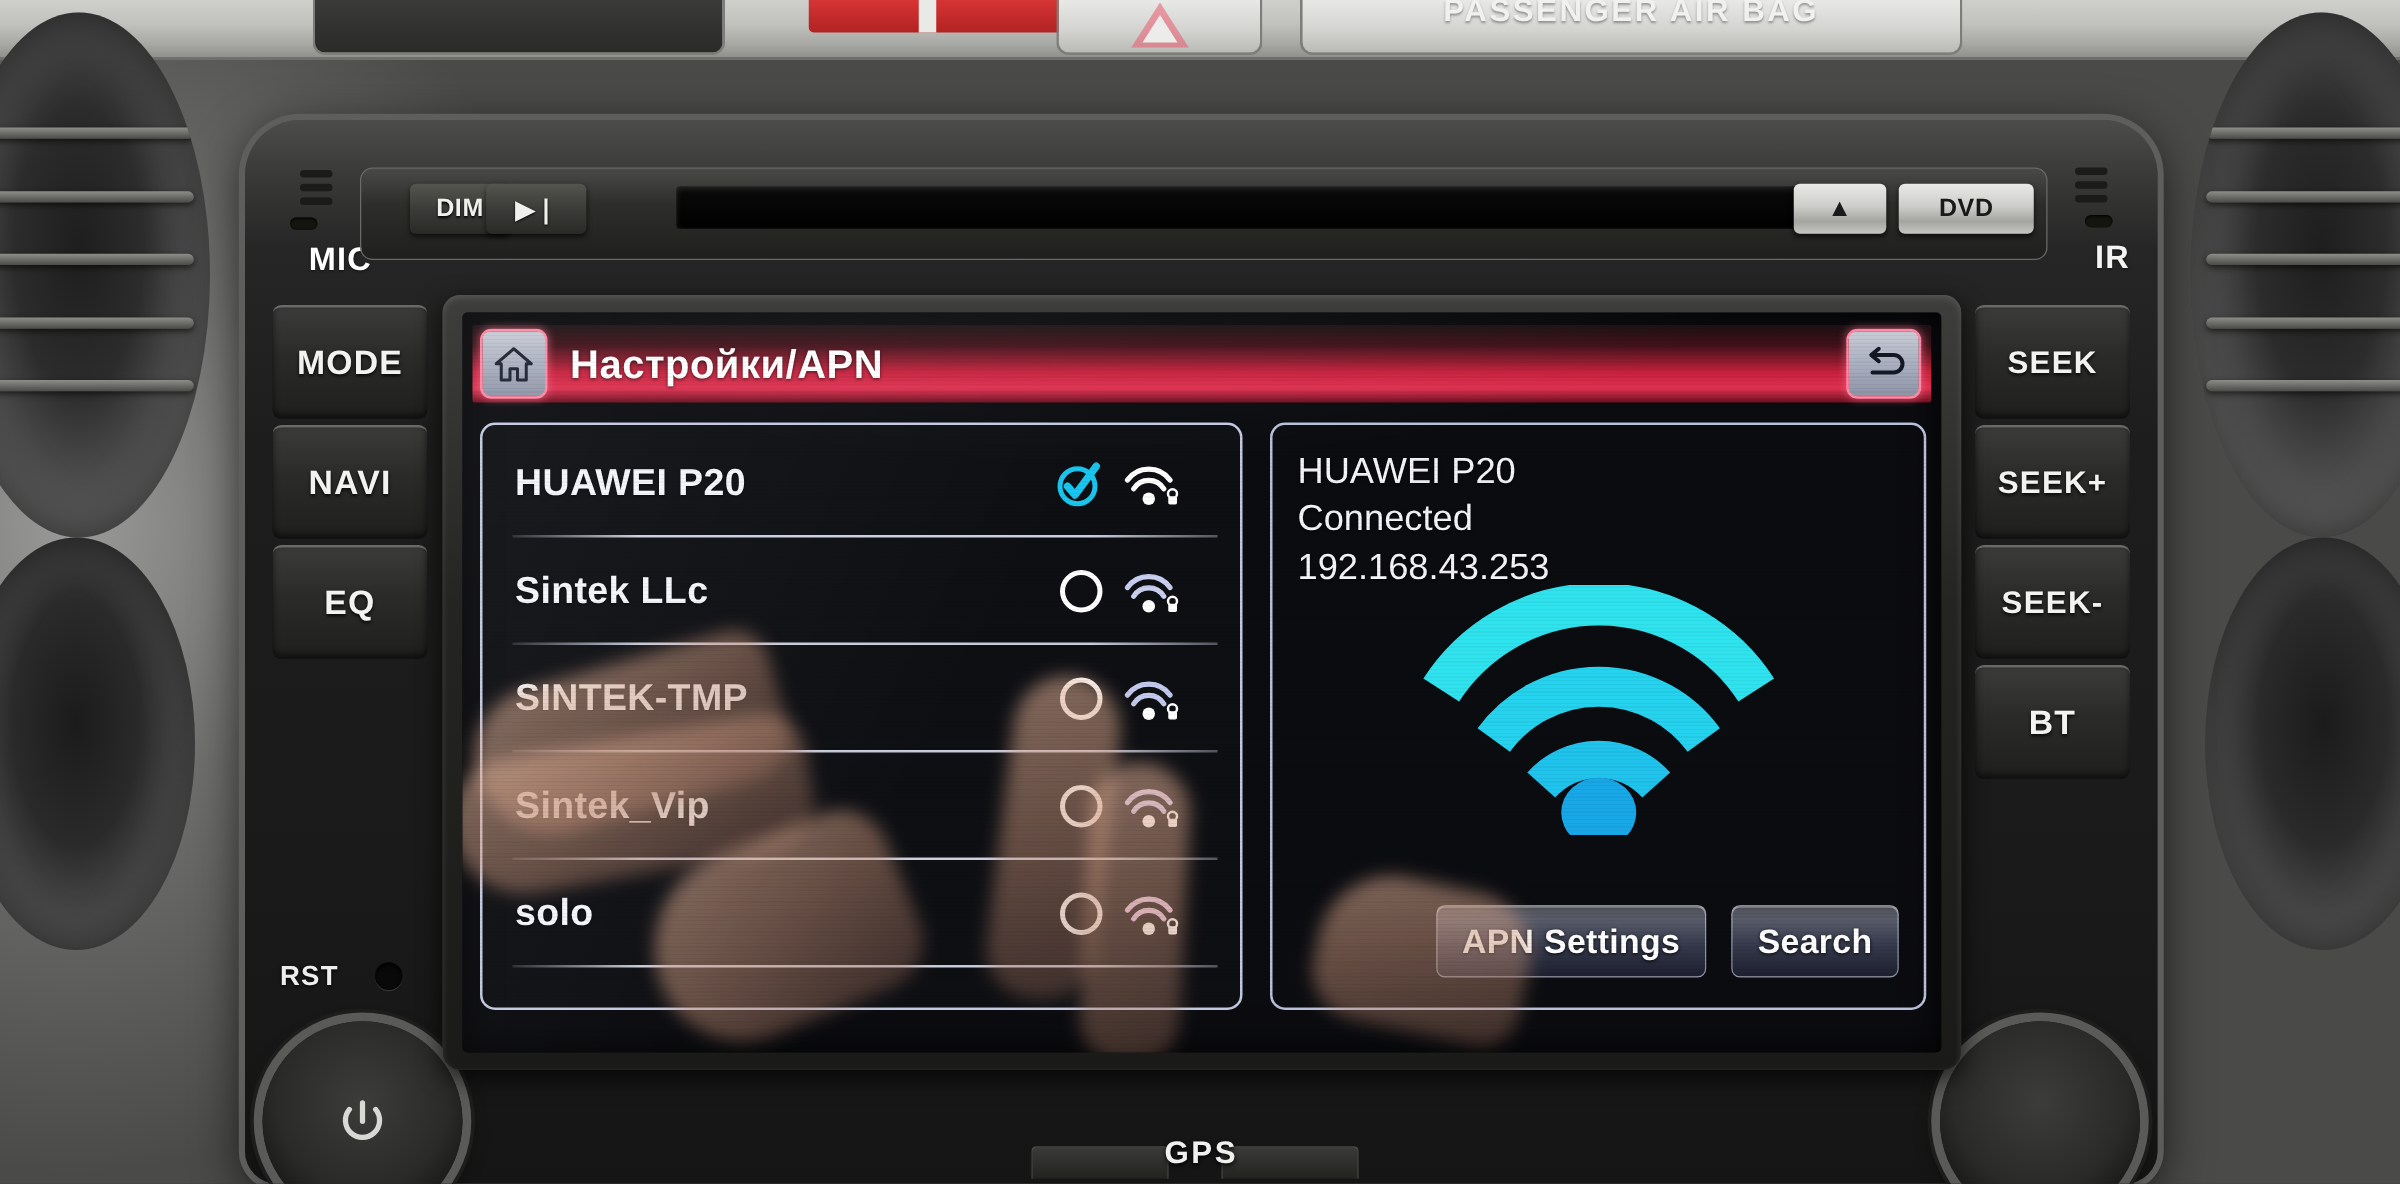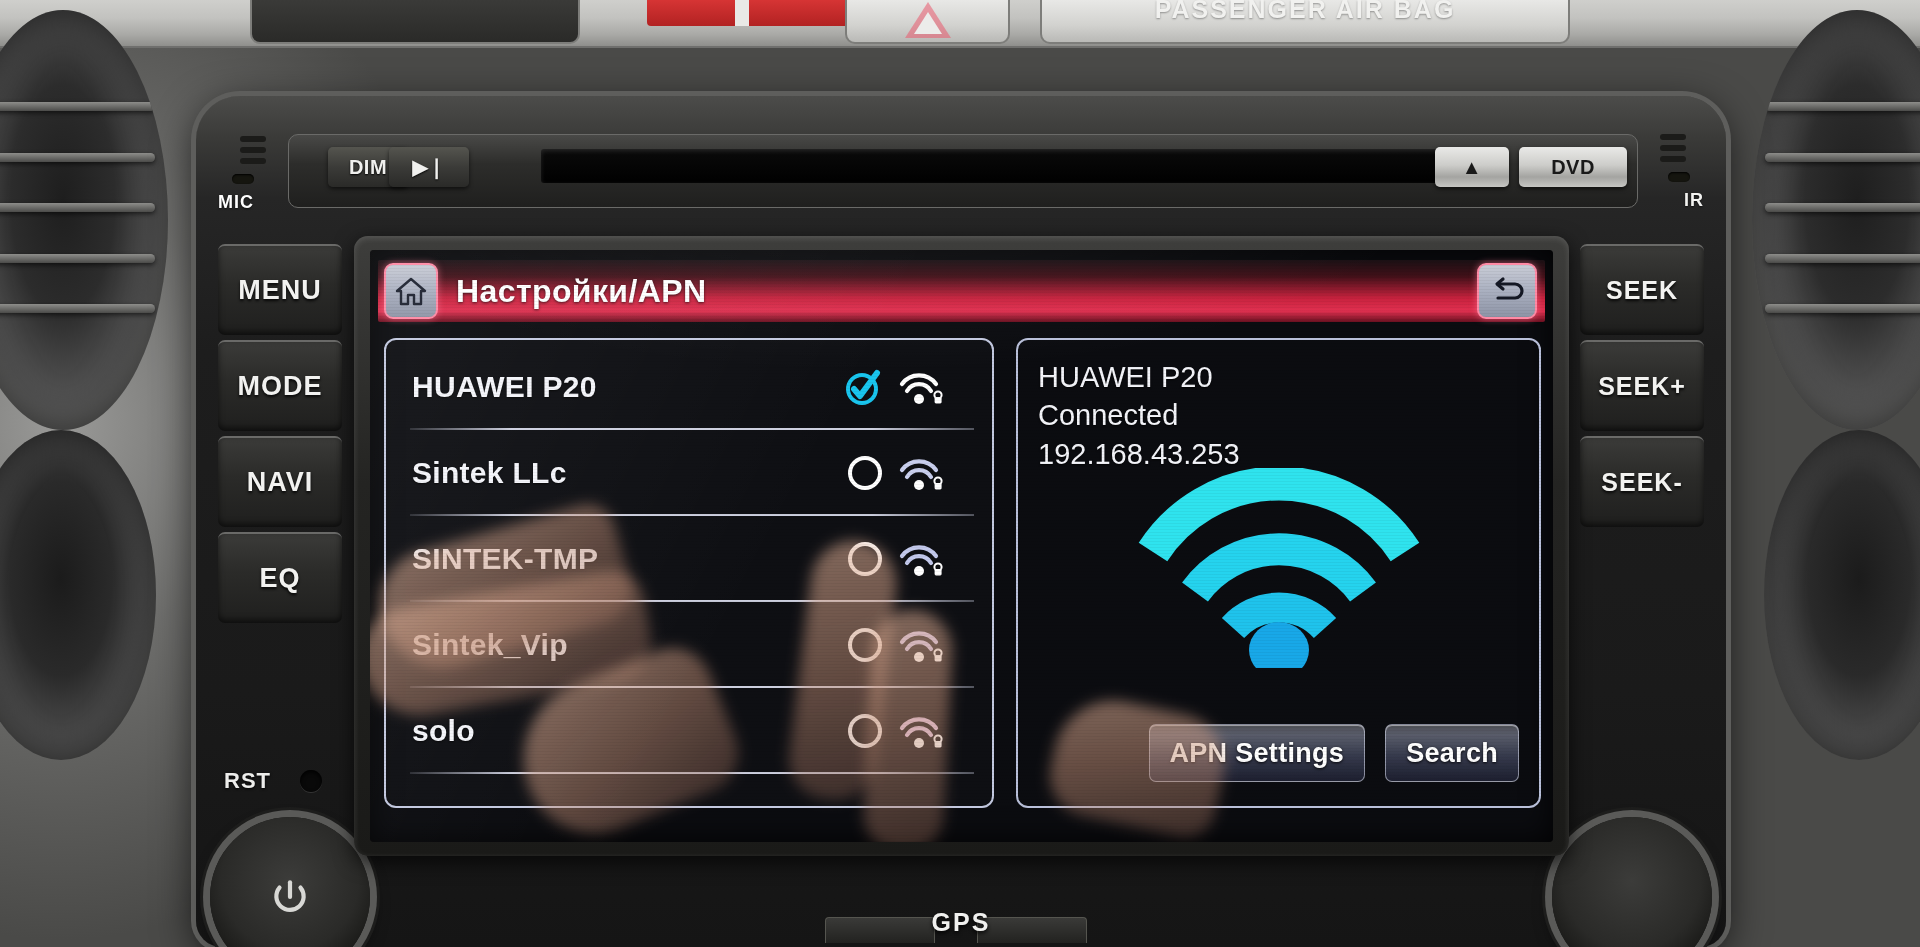--- a/index.html
+++ b/index.html
@@ -127,22 +127,22 @@
   .hw-btn.dark {
     background: linear-gradient(180deg,#55554f 0%, #3b3b38 50%, #2a2a28 100%);
     color: #f0f0ee; text-shadow: 0 1px 2px #000;
   }
   #btn-dim  { left: 10px; width: 80px; margin-left: 29px; }
   #btn-play { left: 100px; width: 80px; }
   #btn-eject{ right: 128px; width: 74px; }
   #btn-dvd  { right: 10px; width: 108px; }
 
   .mic-label, .ir-label {
-    position: absolute; font-size: 18px; font-weight: 700; color: #f3f3f1;
-    text-shadow: 0 1px 2px rgba(0,0,0,.6); letter-spacing: 1px;
+    position: absolute; font-size: 26px; font-weight: 700; color: #f3f3f1;
+    text-shadow: 0 1px 2px rgba(0,0,0,.6); letter-spacing: 1px; margin-left: 29px;
   }
   .mic-label { left: 22px; top: 96px; color: #ffffff; }
   .ir-label  { right: 22px; top: 94px; }
   .mic-hole, .ir-hole {
     position: absolute; width: 22px; height: 10px; border-radius: 6px;
     background: #15150f; box-shadow: inset 0 1px 2px #000;
   }
   .mic-hole { left: 36px; top: 78px; }
   .ir-hole  { right: 36px; top: 76px; }
   .grille {
@@ -408,30 +408,30 @@
       <div class="hu-inner-bar">
         <div class="hw-btn dark" id="btn-dim">DIM</div>
         <div class="hw-btn dark" id="btn-play">▶❘</div>
         <div class="disc-slot"></div>
         <div class="hw-btn" id="btn-eject">▲</div>
         <div class="hw-btn" id="btn-dvd">DVD</div>
       </div>
     </div>
 
     <div class="keycol left">
-      <div class="key">MENU</div>
       <div class="key">MODE</div>
       <div class="key">NAVI</div>
       <div class="key">EQ</div>
     </div>
 
     <div class="keycol right">
       <div class="key small">SEEK</div>
       <div class="key small">SEEK+</div>
       <div class="key small">SEEK-</div>
+      <div class="key">BT</div>
     </div>
 
     <div class="rst-label">RST</div>
     <div class="rst-hole"></div>
 
     <div class="knob left">
       <svg class="knob-ico" viewBox="0 0 40 40">
         <path d="M20 6 V20" stroke="#d8d8d5" stroke-width="4" stroke-linecap="round" fill="none"></path>
         <path d="M10 11 A13 13 0 1 0 30 11" stroke="#d8d8d5" stroke-width="4" stroke-linecap="round" fill="none"></path>
       </svg>

